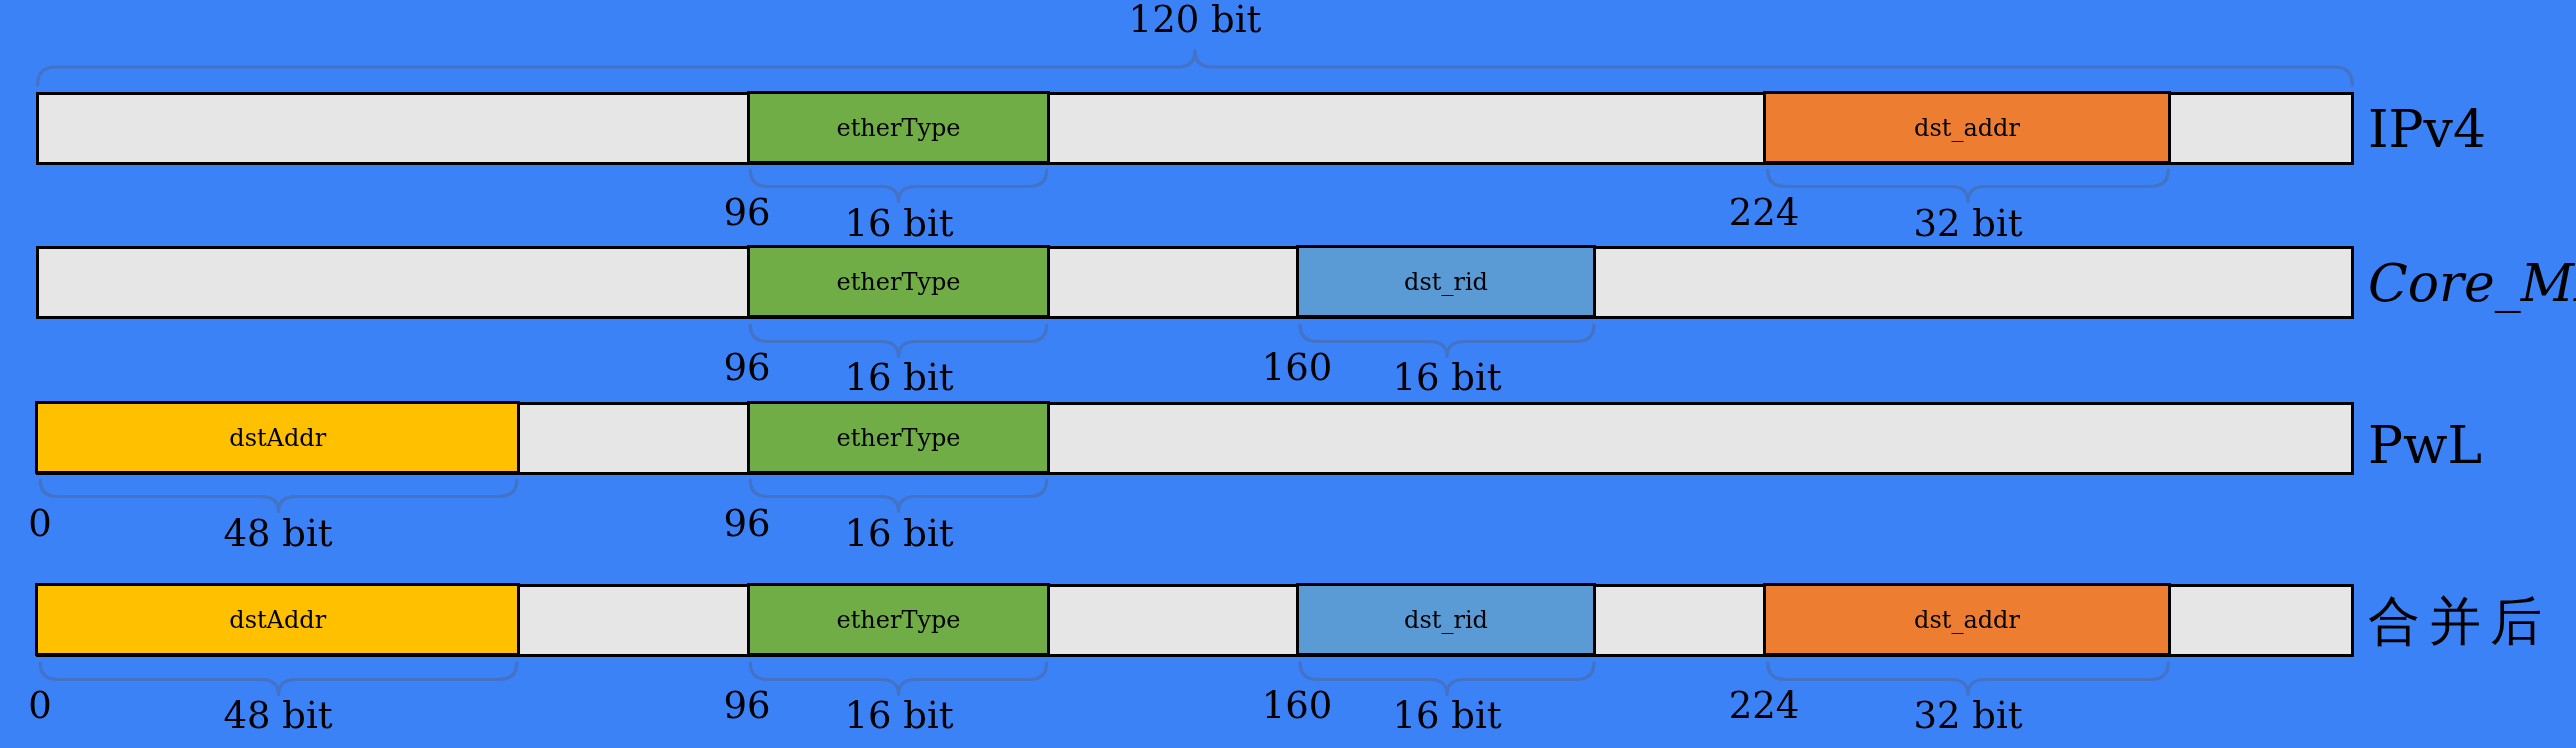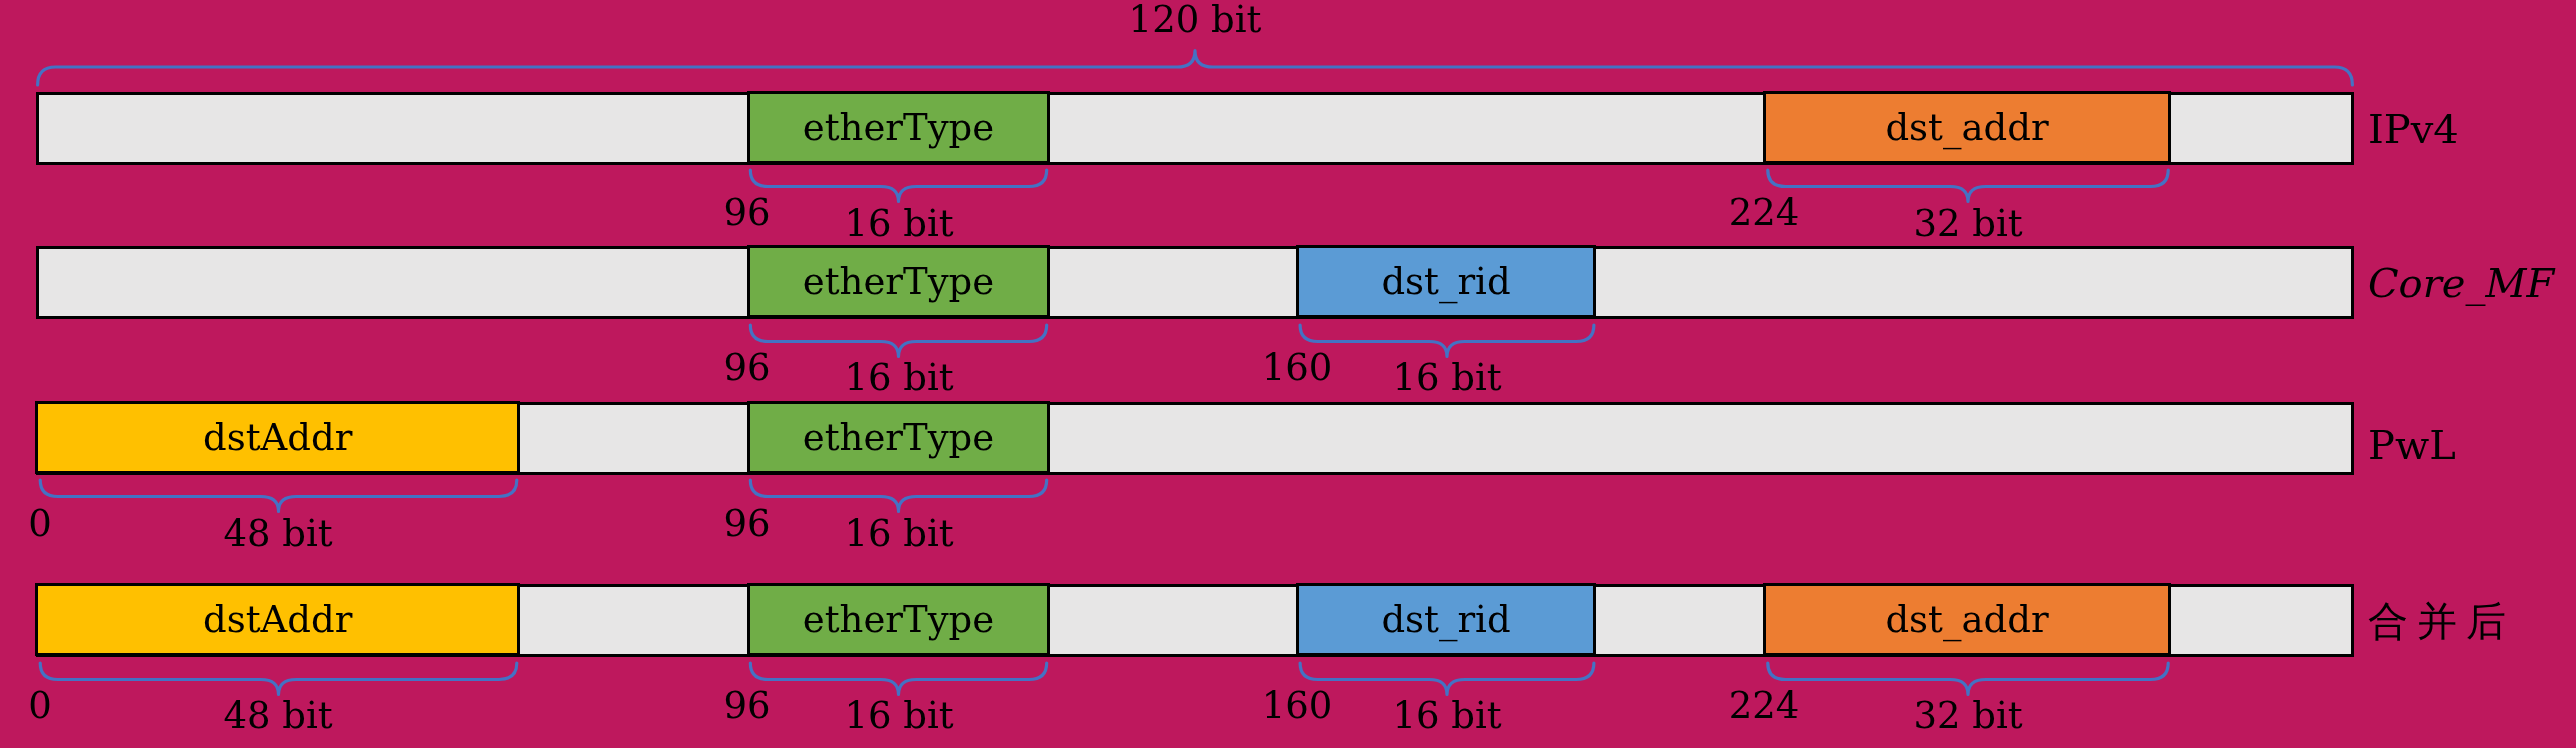--- a/index.html
+++ b/index.html
@@ -1,56 +1,56 @@
 <!DOCTYPE html>
 <html style="font-size:10.3px"><head>
 <meta charset="utf-8">
 <style>
   html,body{margin:0;padding:0;background:#ffffff;}
   .canvas{
     position:relative;
     width:2576px;height:749px;
-    background:#be185d;
+    background:#3b82f6;
     font-family:"DejaVu Serif","Liberation Serif",serif;
     color:#000;
     overflow:hidden;
   }
   .bar{
     position:absolute;
     box-sizing:border-box;
     border:3.8px solid #000;
     background:#e7e6e6;
   }
   .field{
     position:absolute;
     box-sizing:border-box;
     border:3.8px solid #000;
     top:-3.8px;height:73px;
     display:flex;align-items:center;justify-content:center;
-    font-size:37px;
+    font-size:24px;
     line-height:1;
   }
   .num-label{
     position:absolute;
     font-size:37px;line-height:1;
     text-align:center;
     white-space:nowrap;
     transform:translateX(-50%);
   }
   .size-label{
     position:absolute;
     font-size:37px;line-height:1;
     white-space:nowrap;
     transform:translateX(-50%);
   }
   .row-name{
     position:absolute;
     height:73px;
     display:flex;align-items:center;
-    font-size:40px;line-height:1;
+    font-size:52px;line-height:1;
     white-space:nowrap;
   }
   .row-name.cjk{letter-spacing:9px;}
   .total-label{
     position:absolute;
     font-size:37px;line-height:1;
     transform:translateX(-50%);
     white-space:nowrap;
   }
   .brace{position:absolute;overflow:visible;}

